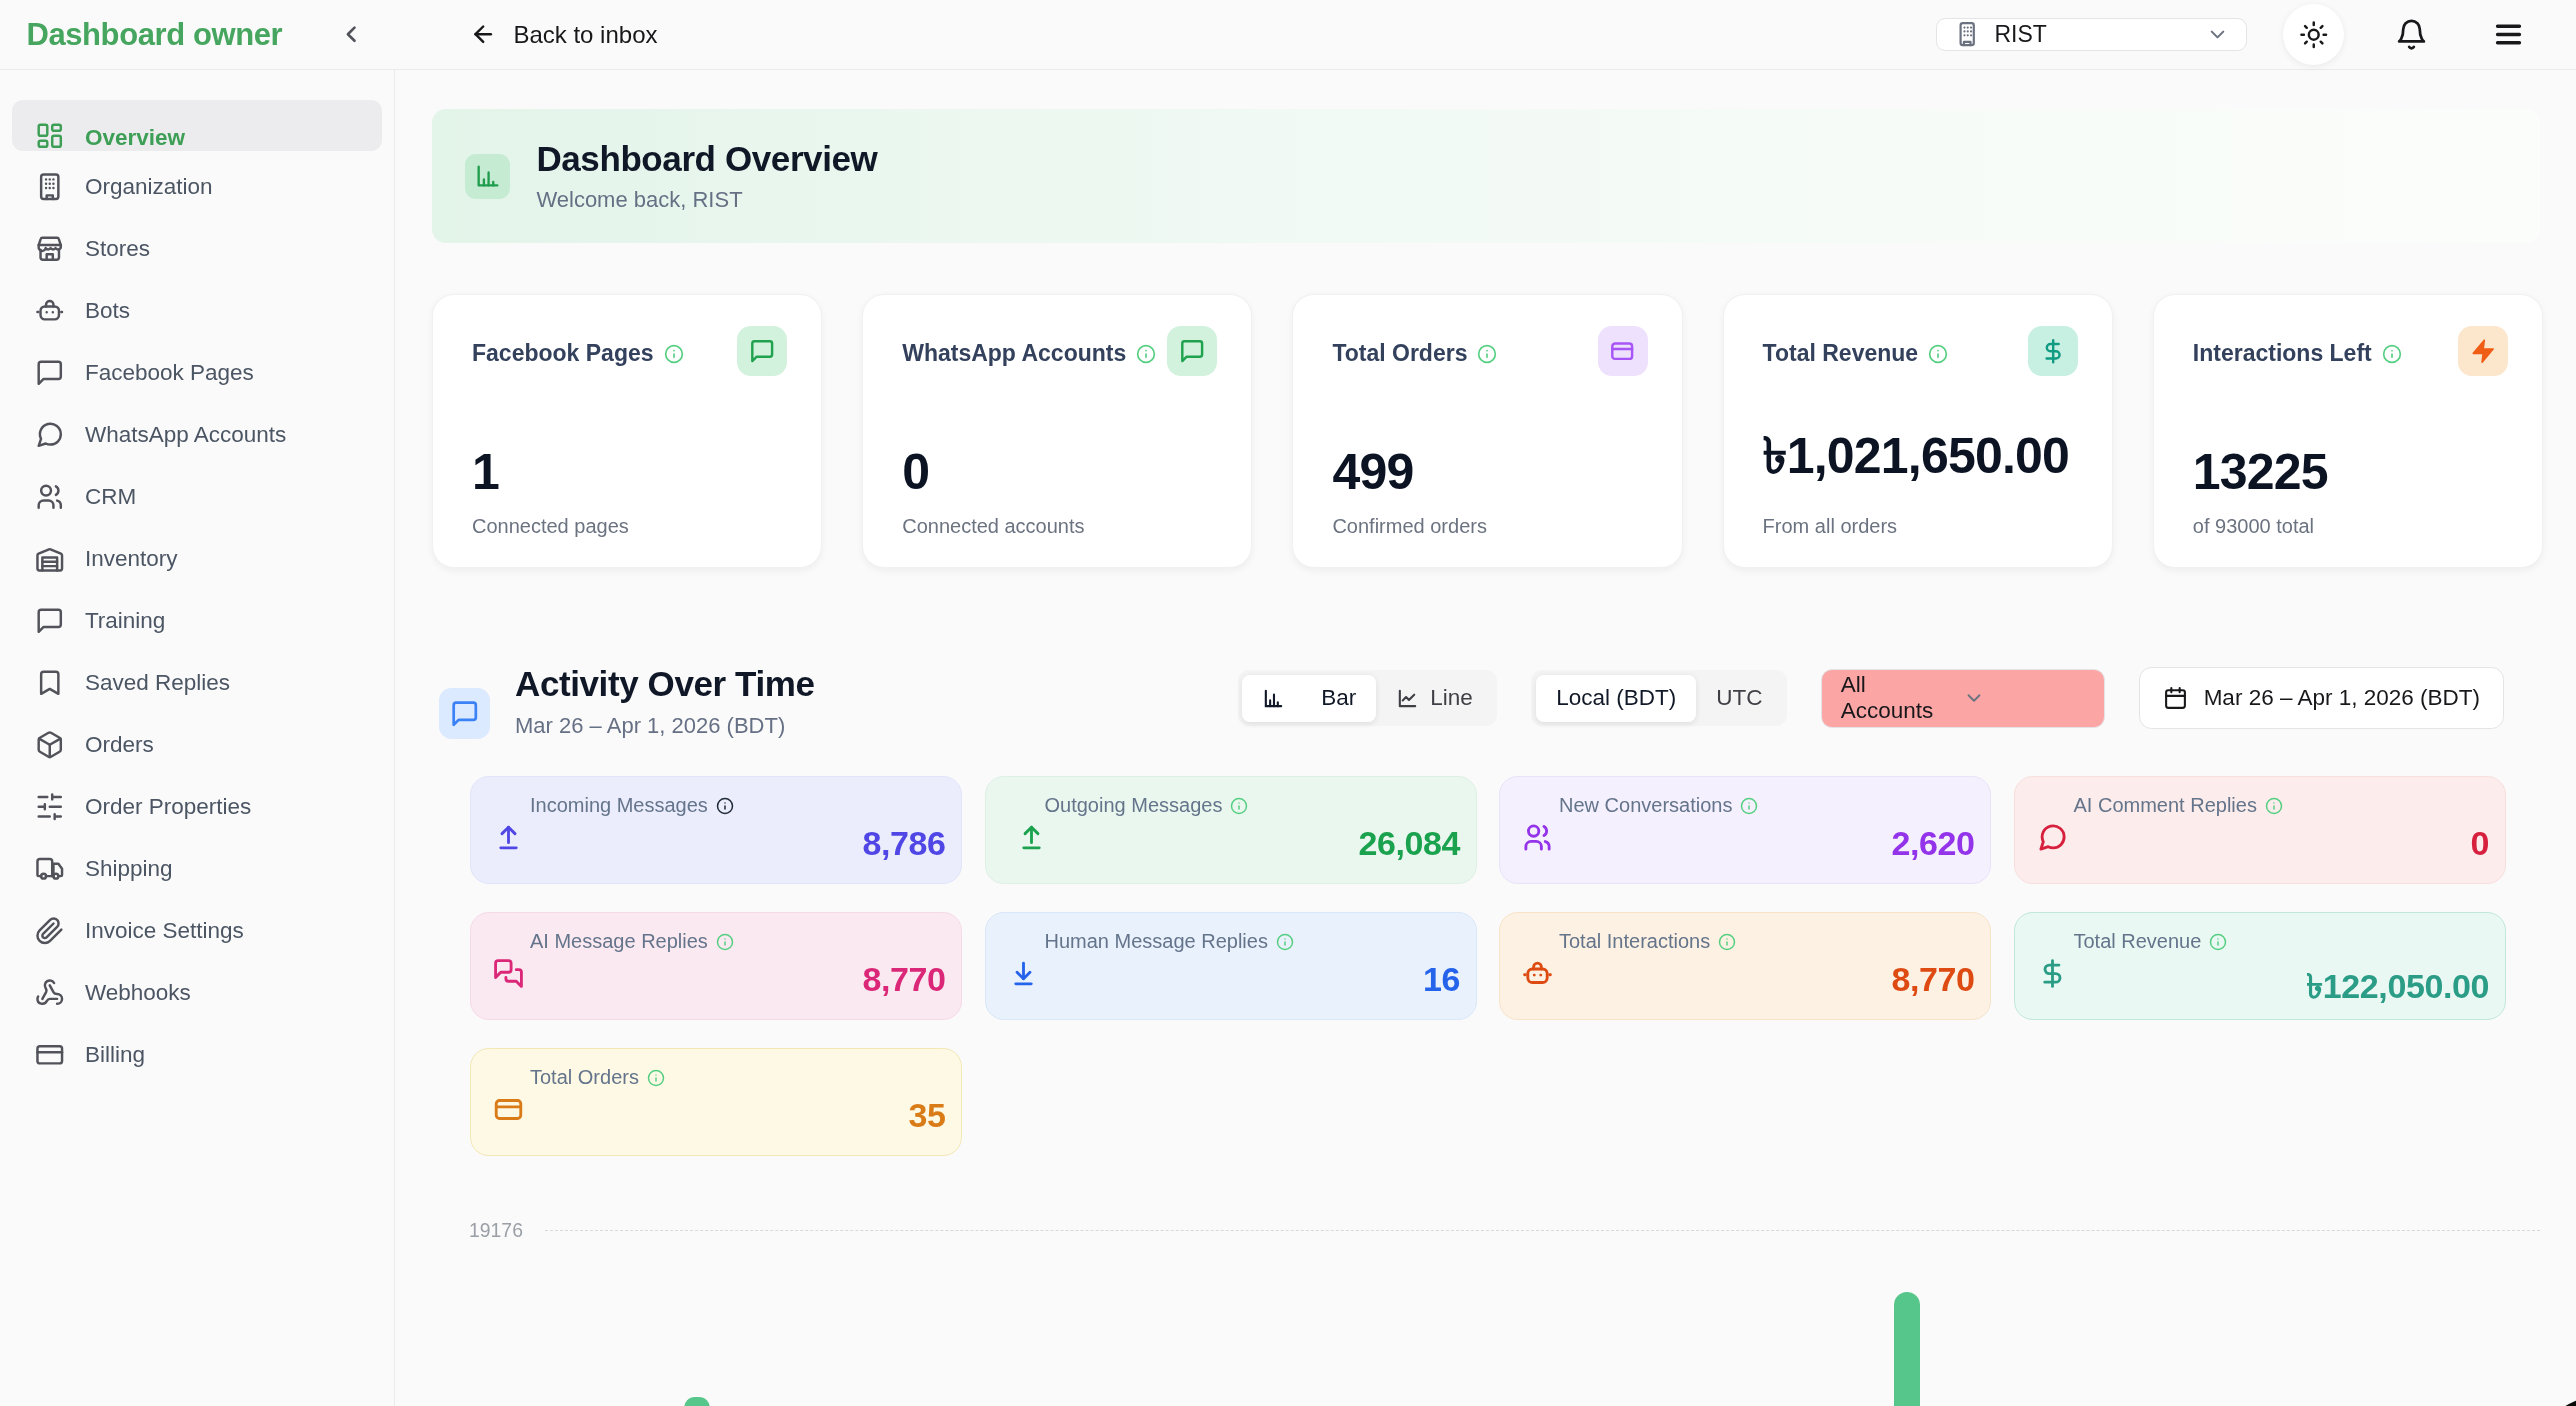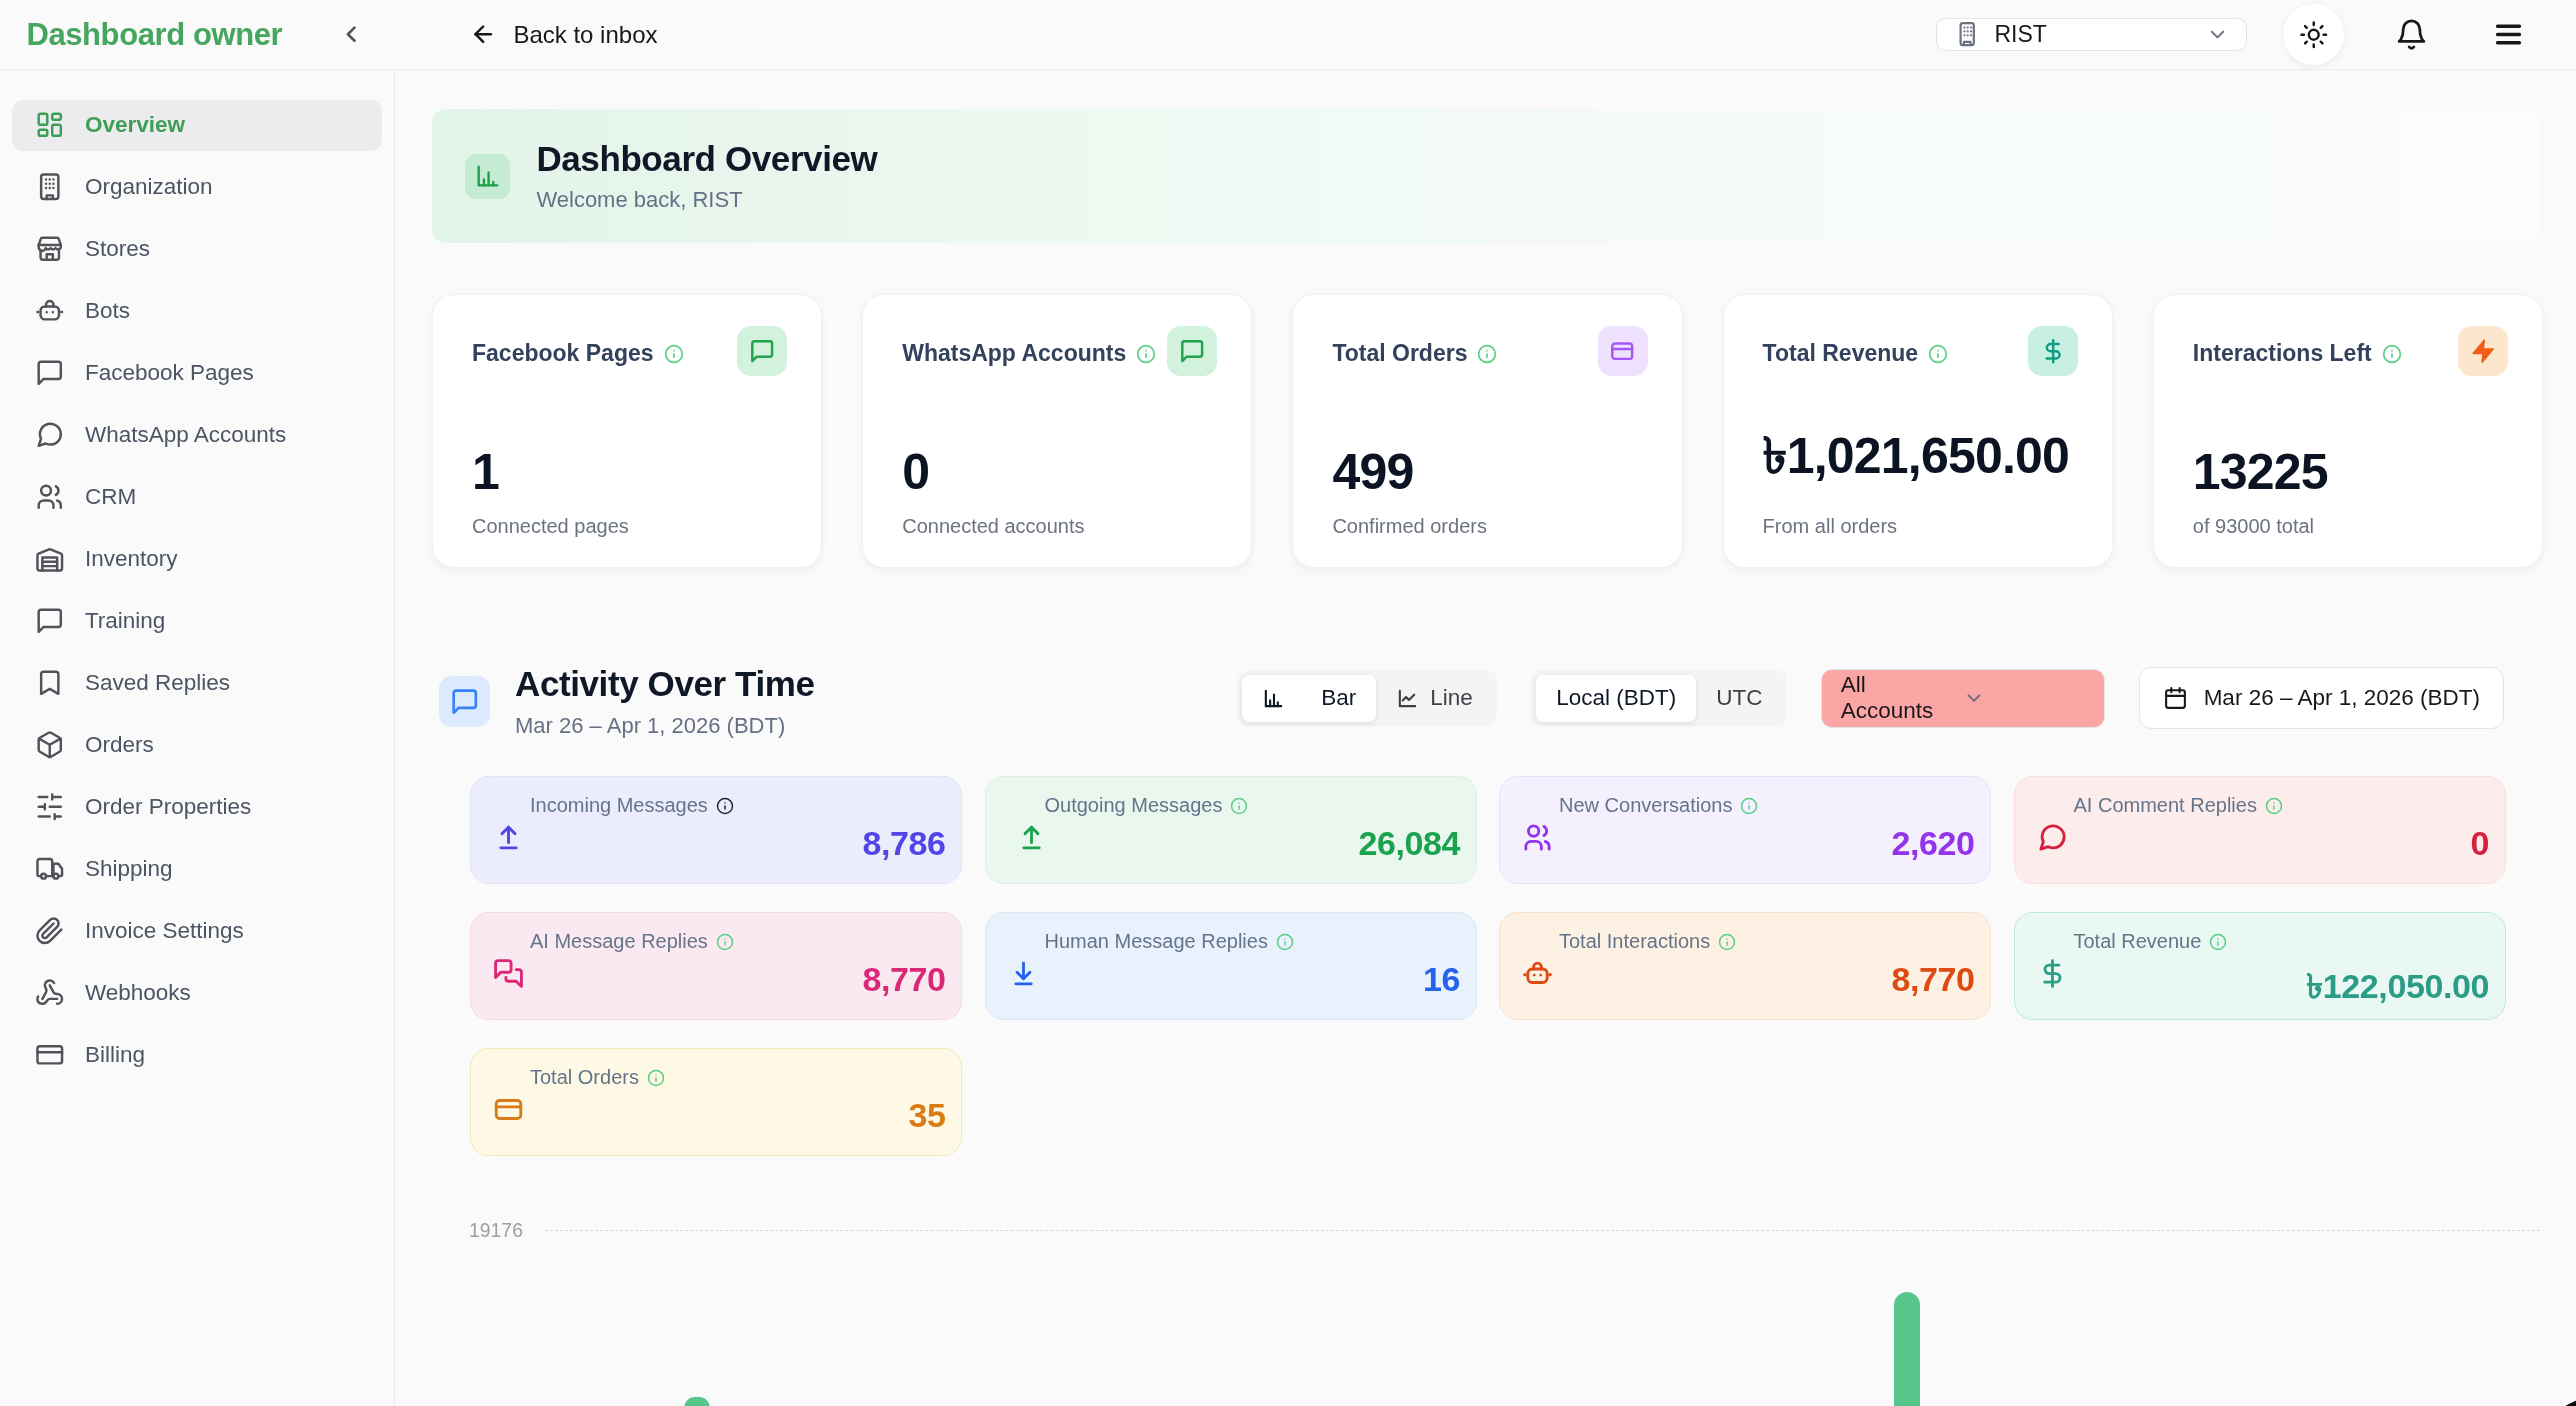--- a/index.html
+++ b/index.html
@@ -18,21 +18,21 @@
   .org-select .org-label { font-size:23px; flex:1; }
   .icon-gray { color:#6b7280; }
   .theme-btn { width:61px; height:61px; border-radius:50%; background:#fff; box-shadow:0 1.6px 7.8px rgba(0,0,0,.07); display:flex; align-items:center; justify-content:center; margin-left:36px; cursor:pointer; color:#18181b; }
   .bell-btn { margin-left:51px; cursor:pointer; color:#18181b; }
   .menu-btn { margin-left:64px; cursor:pointer; color:#18181b; }
 
   
   .sidebar { position:absolute; left:0; top:70px; width:395px; height:1337px; background:#fafafa; border-right:1.6px solid #ebebed; padding:29.5px 12.4px 0 12.4px; }
   .nav-item { display:flex; align-items:center; height:51px; margin-bottom:11px; padding:0 0 0 23px; border-radius:11px; gap:20px; color:#4b5563; font-size:22.5px; cursor:pointer; }
   .nav-item .nav-ic { width:29.5px; height:29.5px; color:#52525b; flex:0 0 auto; }
-  .nav-item.active { background:#ececee; color:#3d9e56; font-weight:600; }
+  .nav-item.active { background:#ececee; color:#3d9e56; font-weight:600;align-items:flex-end; }
   .nav-item.active .nav-ic { color:#3d9e56; }
 
   
   .main { position:absolute; left:395px; top:70px; width:2181px; height:1337px; }
 
   .banner { position:absolute; left:37px; top:39px; width:2108px; height:134px; border-radius:14px; background:linear-gradient(90deg,#e3f4e9 0%,#f2faf5 45%,#fbfdfb 100%); display:flex; align-items:center; padding:0 33px; gap:26.4px; }
   .banner-ic { width:45px; height:45px; border-radius:11px; background:#c5ebd2; display:flex; align-items:center; justify-content:center; color:#1f9d4d; }
   .banner-title { font-size:35px; font-weight:800; color:#101828; letter-spacing:-0.4px; }
   .banner-sub { font-size:22px; color:#667085; margin-top:7.8px; }
 
@@ -44,21 +44,21 @@
   .info-ic { color:#57cf82; flex:0 0 auto; }
   .badge { width:50px; height:50px; border-radius:14px; display:flex; align-items:center; justify-content:center; margin-left:auto; }
   .badge.green { background:#d2f2dd; color:#21a24f; }
   .badge.purple { background:#eee1fd; color:#a855f7; }
   .badge.teal { background:#c7f0e2; color:#119b82; }
   .badge.orange { background:#fce6cc; color:#f05e16; }
   .card-value { margin-top:auto; font-size:50px; font-weight:800; color:#0c1424; letter-spacing:-0.8px; }
   .card-sub { font-size:20px; color:#6b7280; margin-top:14px; }
 
   
-  .act-head { position:absolute; left:44px; top:594px; display:flex; align-items:center; gap:25px; }
+  .act-head { position:absolute; left:44px; top:594px; display:flex; align-items:flex-end; gap:25px; }
   .act-ic { width:51px; height:51px; border-radius:12.4px; background:#dbeafe; display:flex; align-items:center; justify-content:center; color:#3b82f6; }
   .act-title { font-size:35px; font-weight:800; color:#101828; letter-spacing:-0.4px; }
   .act-sub { font-size:22px; color:#667085; margin-top:9.3px; }
 
   .act-controls { position:absolute; right:72px; top:597px; display:flex; align-items:center; gap:34px; }
   .seg { background:#f4f4f5; border-radius:11px; padding:4.7px; display:flex; align-items:center; height:56px; }
   .seg-btn { display:flex; align-items:center; gap:11px; font-size:22.5px; color:#3f3f46; padding:0 20px; height:47px; border-radius:7.8px; cursor:pointer; white-space:nowrap; }
   .seg-btn.on { background:#fff; box-shadow:0 1.6px 6.2px rgba(0,0,0,.09); color:#111827; font-weight:500;gap:36px; }
   .ctl-select { display:flex; align-items:center; width:284px; height:59px; background:#fca5a5; border:1.6px solid #e4e4e7; border-radius:11px; padding:0 18.7px; font-size:22.5px; cursor:pointer; }
   .ctl-select span { flex:1; }

